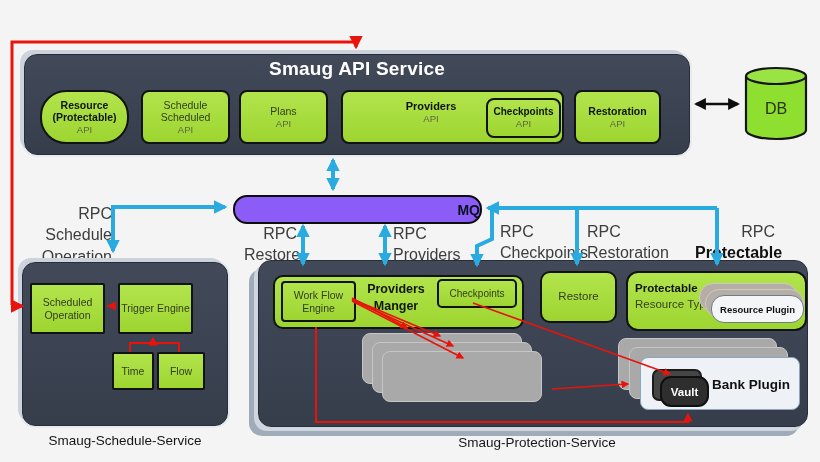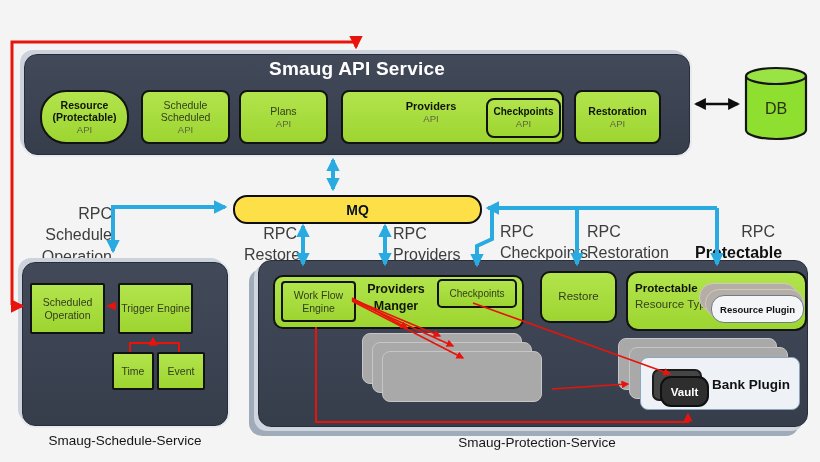--- a/index.html
+++ b/index.html
@@ -35,22 +35,22 @@
     display:flex;flex-direction:column;align-items:center;justify-content:center;
     text-align:center;line-height:1.2;color:#333d1e;
   }
   .g-name{font-size:10.5px;}
   .g-sub{font-size:9.5px;color:#5c6644;}
   .bold{font-weight:bold;color:#101408;}
   .sq{border-radius:2px;}
   
   .mq{
     position:absolute;left:233px;top:195px;width:245px;height:25px;
-    background:#fde047;border:2px solid #0d0d0d;border-radius:14px;
-    display:flex;align-items:center;justify-content:center;
+    background:#8b5cf6;border:2px solid #0d0d0d;border-radius:14px;
+    display:flex;align-items:center;justify-content:flex-end;
     font-size:14px;font-weight:bold;color:#06121b;
   }
   
   .db{position:absolute;left:744px;top:66px;width:64px;height:76px;}
   .db svg{position:absolute;inset:0;}
   .db-label{
     position:absolute;left:0;right:0;top:34px;text-align:center;
     font-size:16px;color:#2a3212;
   }
   
@@ -173,21 +173,21 @@
   <div class="gbox sq" style="left:30px;top:283px;width:71px;height:47px;">
     <span class="g-name">Scheduled Operation</span>
   </div>
   <div class="gbox sq" style="left:118px;top:283px;width:71px;height:47px;">
     <span class="g-name">Trigger Engine</span>
   </div>
   <div class="gbox sq" style="left:112px;top:352px;width:38px;height:34px;">
     <span class="g-name">Time</span>
   </div>
   <div class="gbox sq" style="left:157px;top:352px;width:44px;height:34px;">
-    <span class="g-name">Event</span>
+    <span class="g-name">Flow</span>
   </div>
 
   <div class="panel prot-panel"></div>
   <div class="caption" style="left:397px;top:435px;width:280px;">Smaug-Protection-Service</div>
 
   <div class="gbox" style="left:273px;top:275px;width:247px;height:50px;border-width:2.5px;border-radius:10px;"></div>
   <div class="gbox" style="left:281px;top:281px;width:71px;height:37px;border-width:2.5px;border-radius:4px;">
     <span class="g-name">Work Flow Engine</span>
   </div>
   <div class="pm-label">Providers Manger</div>

